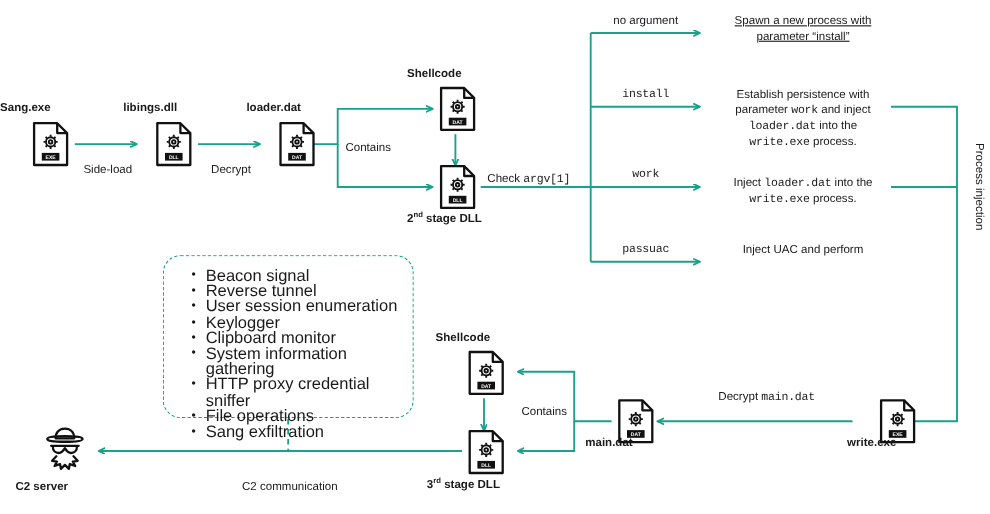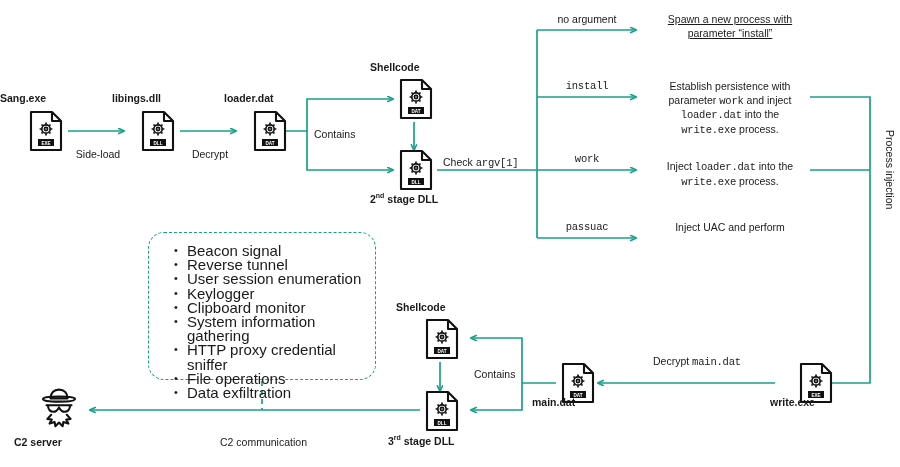--- a/index.html
+++ b/index.html
@@ -277,17 +277,17 @@
   <div class="bulletbox">
     <ul class="bulletlist">
         <li>Beacon signal</li>
         <li>Reverse tunnel</li>
         <li>User session enumeration</li>
         <li>Keylogger</li>
         <li>Clipboard monitor</li>
         <li>System information gathering</li>
         <li>HTTP proxy credential sniffer</li>
         <li>File operations</li>
-        <li>Data exfiltration</li>
+        <li>Sang exfiltration</li>
       </ul>
   </div>
 
 </div>
 
 </body></html>

